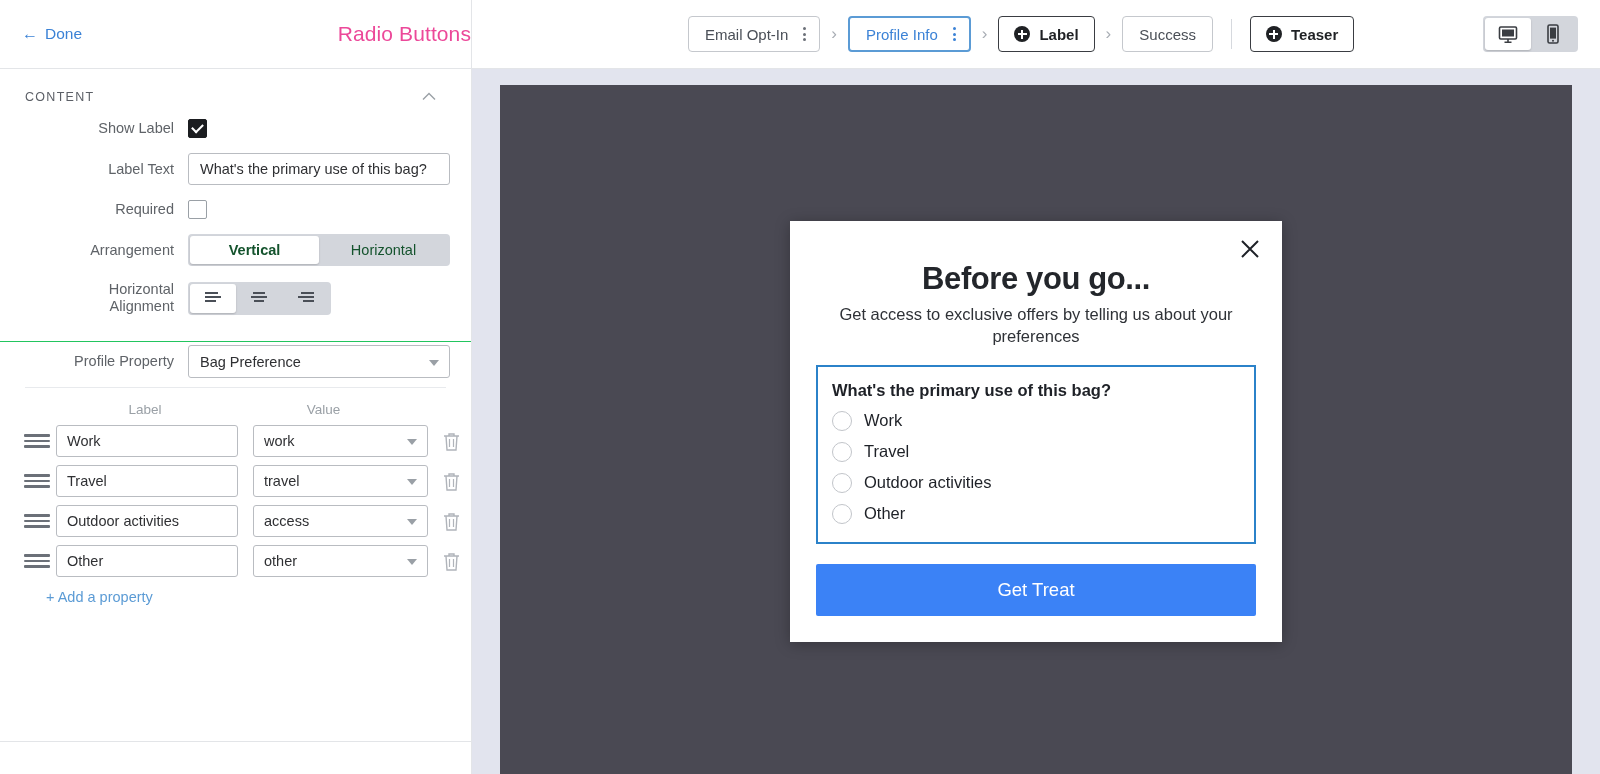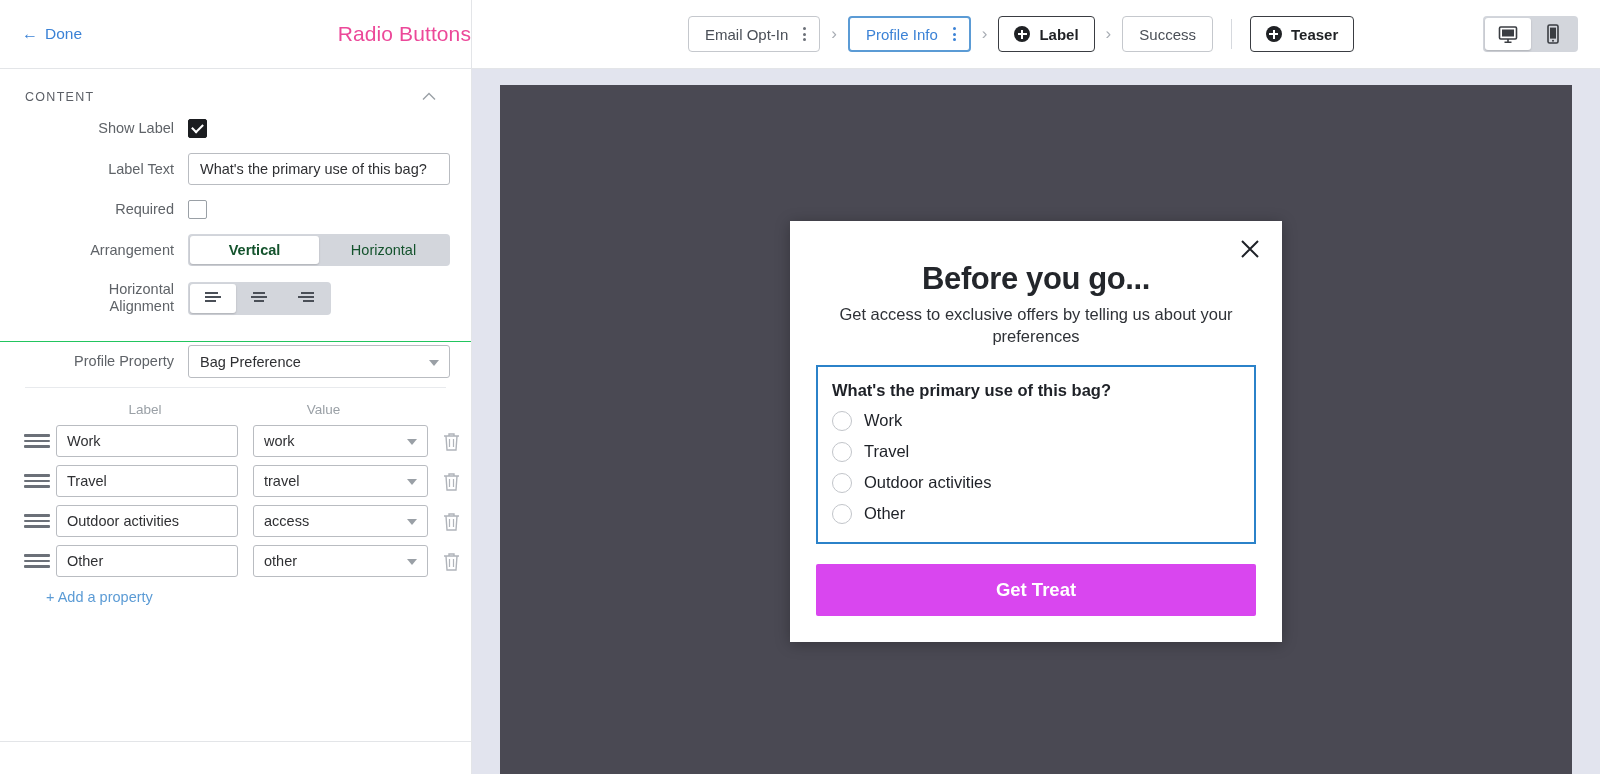--- a/index.html
+++ b/index.html
@@ -282,23 +282,23 @@
     display: flex; align-items: center; gap: 12px; margin-top: 11px;
     cursor: pointer;
   }
   .radio-dot {
     width: 20px; height: 20px; border-radius: 50%;
     border: 1px solid #c2c5ca; background: #fff; flex: none;
   }
   .radio-text { font-size: 16.5px; color: #1e2127; }
   .cta {
     margin-top: 20px; height: 52px; width: 100%;
-    background: #d946ef; color: #fff;
+    background: #3b82f6; color: #fff;
     display: flex; align-items: center; justify-content: center;
-    font-size: 18.5px; font-weight: 700; cursor: pointer;
+    font-size: 18.5px; font-weight: 400; cursor: pointer;
     border-radius: 2px;
   }
 </style>
 </head>
 <body>
 
 <div class="app">
 
   <div class="left-panel">
 

